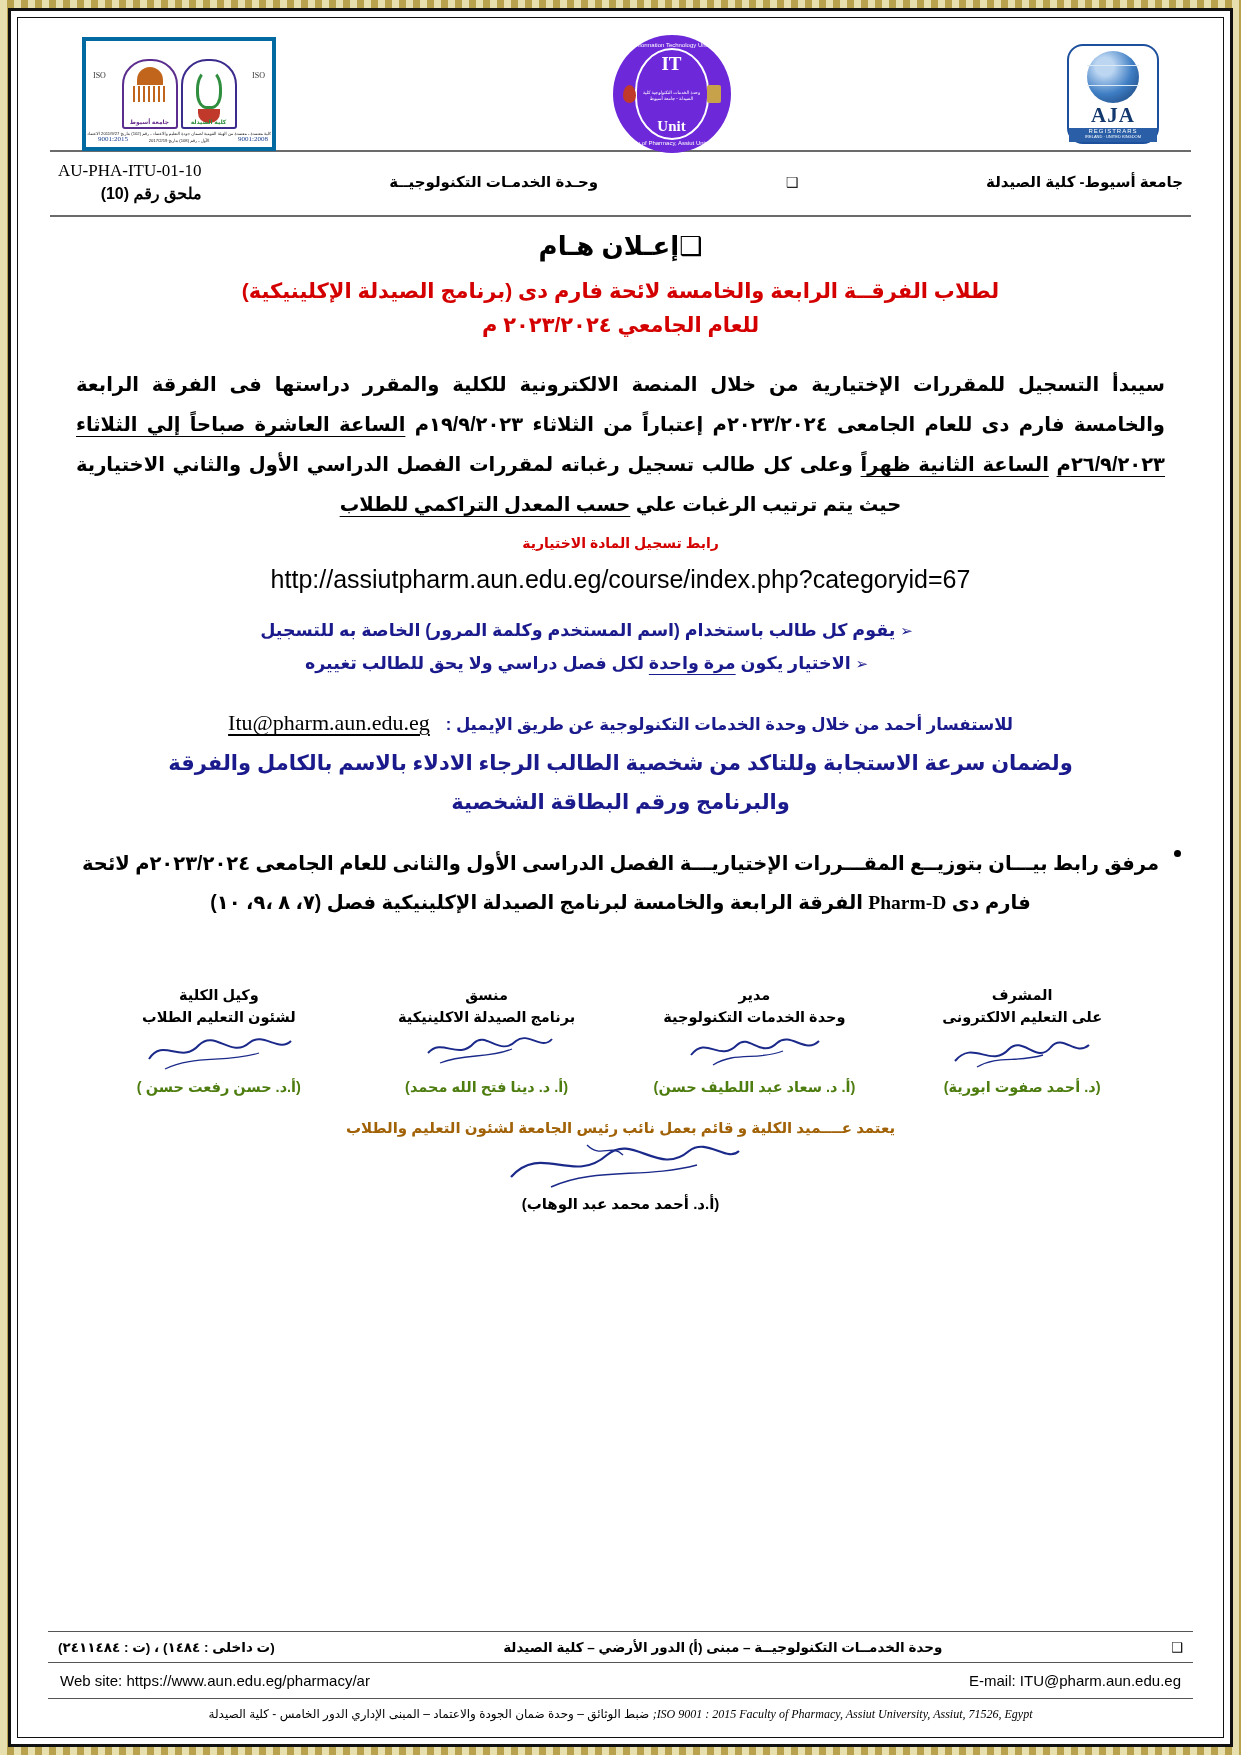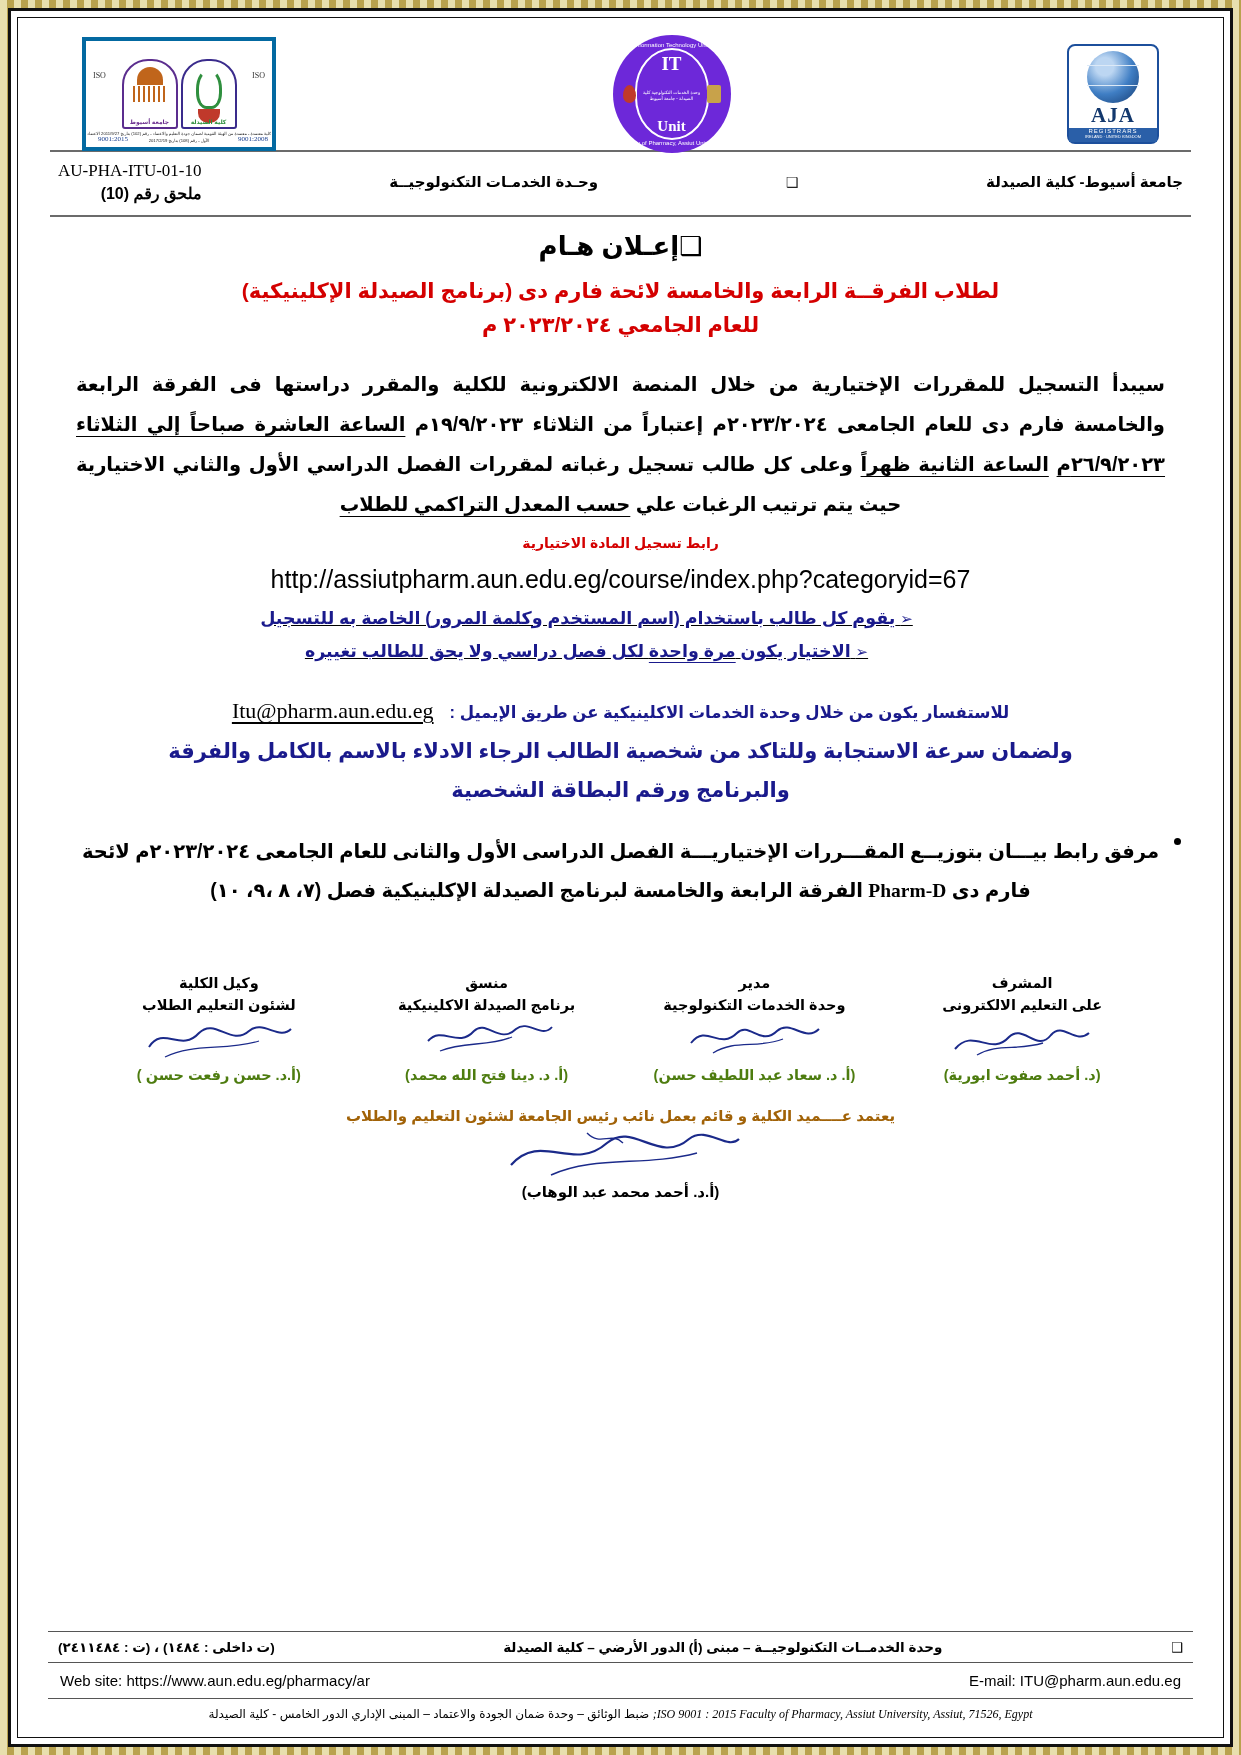--- a/index.html
+++ b/index.html
@@ -35,21 +35,21 @@
 
   
   .logos{
     display:flex;align-items:center;justify-content:space-between;
     padding:14px 40px 6px 40px;height:120px;box-sizing:border-box;
   }
   .logo-box{display:flex;align-items:center;justify-content:center;}
 
   
   .aja{
-    width:92px;height:100px;border:2px solid #1c4f9c;border-radius:8px;
+    width:92px;height:100px;border:2px solid #1c4f9c;border-radius:16px;
     background:#fff;display:flex;flex-direction:column;align-items:center;
     justify-content:flex-start;padding-top:5px;box-sizing:border-box;
   }
   .aja .globe{
     width:52px;height:52px;border-radius:50%;
     background:radial-gradient(circle at 34% 30%,#bcd6f2 0 18%,#3f7ec4 55%,#14396e 100%);
     position:relative;
   }
   .aja .globe:after{
     content:"";position:absolute;left:0;top:24px;width:52px;height:1px;
@@ -140,21 +140,21 @@
     text-align:justify;text-align-last:center;margin:22px 4px 0 4px;
   }
   .u{text-decoration:underline;text-underline-offset:5px;}
   .red-link-label{
     text-align:center;color:#d40000;font-weight:bold;font-size:14px;margin-top:10px;
   }
   .url{
     direction:ltr;text-align:center;font-size:25px;color:#000;
     font-family:"Liberation Sans",sans-serif;margin:14px 0 4px;letter-spacing:0px;
   }
-  .blue-list{margin:8px 60px 0 0;text-decoration:underline;}
+  .blue-list{margin:20px 60px 0 0;}
   .blue-item{
     color:#1a1a8c;font-weight:bold;font-size:17.5px;line-height:1.9;
     text-align:center;position:relative;padding-left:0;
   }
   .blue-item .arrow{
     color:#1a1a8c;font-size:15px;margin-right:8px;font-family:"DejaVu Sans",sans-serif;
   }
   .email-line{
     display:flex;align-items:baseline;justify-content:center;gap:16px;margin-top:30px;
   }
@@ -306,21 +306,21 @@
         </div>
         <div class="blue-item">
           <span class="arrow">➢</span>
           <span>الاختيار يكون</span>
           <span class="u">مرة واحدة</span>
           <span>لكل فصل دراسي ولا يحق للطالب تغييره</span>
         </div>
       </div>
 
       <div class="email-line">
-        <span class="lbl">للاستفسار يكون من خلال وحدة الخدمات الاكلينيكية عن طريق الإيميل :</span>
+        <span class="lbl">للاستفسار أحمد من خلال وحدة الخدمات التكنولوجية عن طريق الإيميل :</span>
         <span class="addr">Itu@pharm.aun.edu.eg</span>
       </div>
 
       <div class="blue-strong">
         <div>ولضمان سرعة الاستجابة وللتاكد من شخصية الطالب الرجاء الادلاء بالاسم بالكامل والفرقة</div>
         <div>والبرنامج ورقم البطاقة الشخصية</div>
       </div>
 
       <div class="bullet-para">
         <span class="dot"></span>

